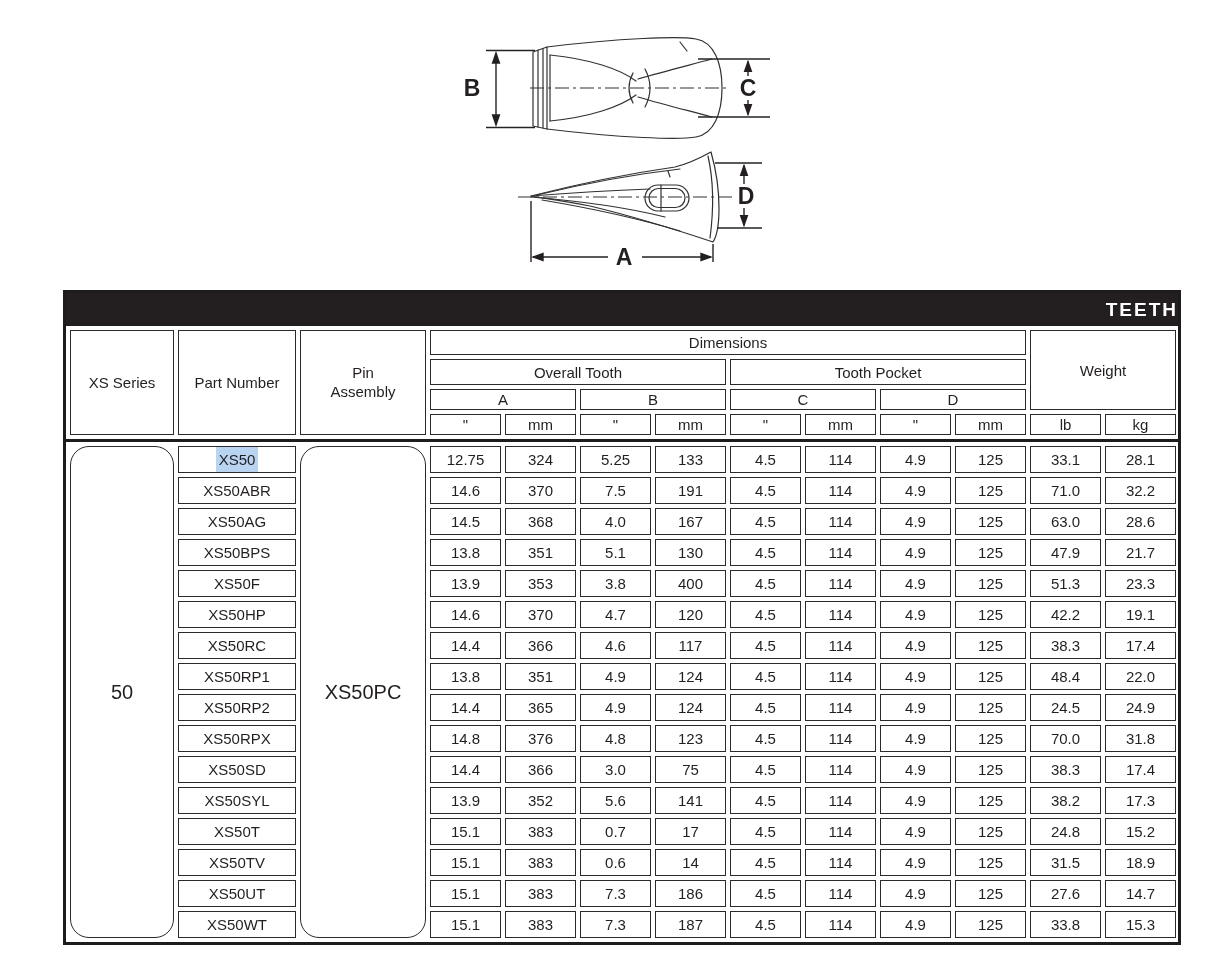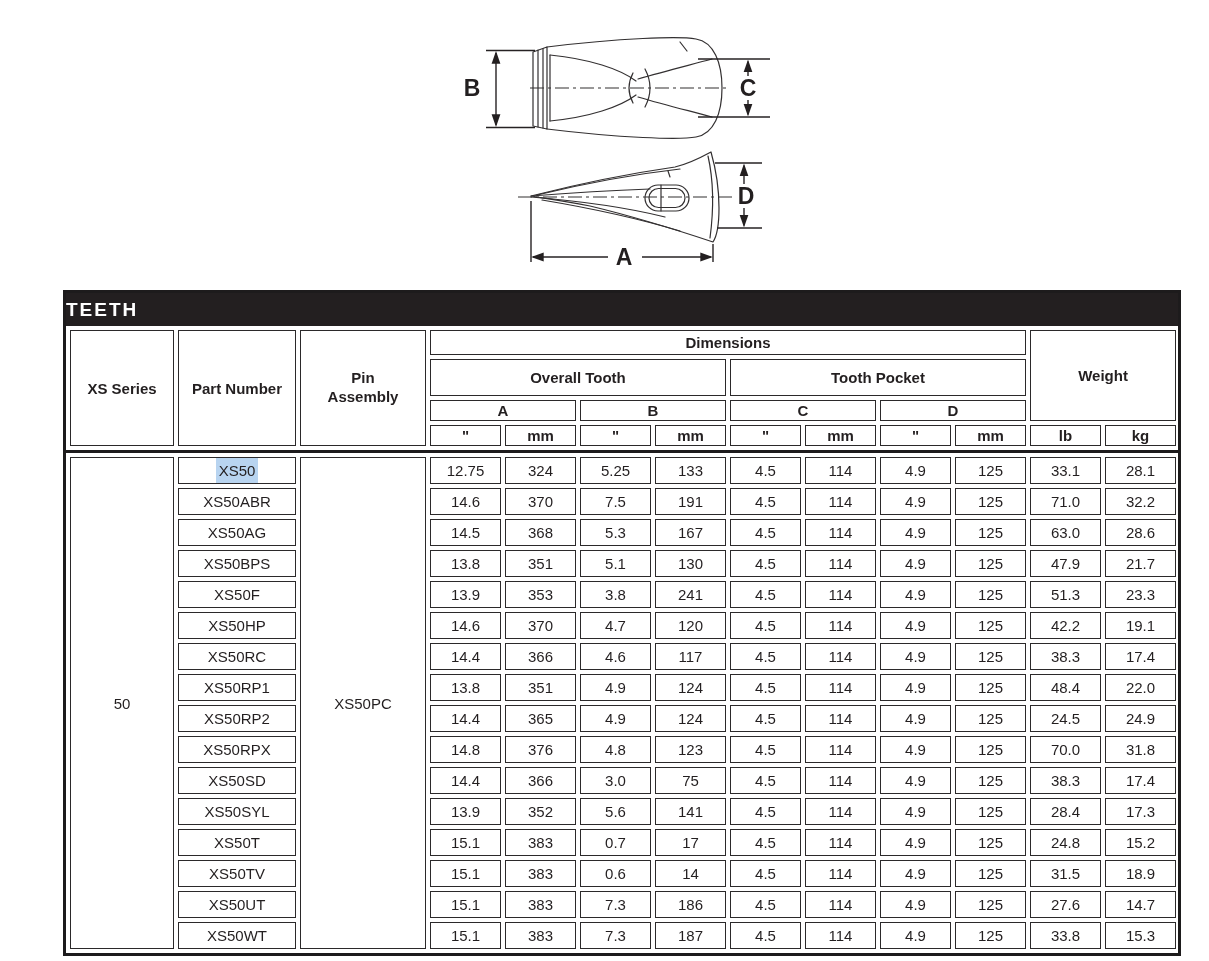--- a/index.html
+++ b/index.html
@@ -21,42 +21,42 @@
     font-size:23px; fill:#231f20; text-anchor:middle;
   }
   svg .mask { fill:#ffffff; stroke:none; }
 
   
   .table-outer {
     position:absolute; left:63px; top:290px; width:1118px;
     border:3px solid #1d1b1c; background:#fff;
   }
   .teeth-bar {
-    background:#231f20; color:#ffffff; text-align:left;
+    background:#231f20; color:#ffffff; text-align:right;
     font-weight:bold; font-size:19px; letter-spacing:2px;
     height:33px; line-height:33px;
   }
   table.tbl {
     width:100%; table-layout:fixed;
     border-collapse:separate; border-spacing:4px;
   }
   table.tbl td {
     border:1.5px solid #2b292a; background:#fff;
     text-align:center; vertical-align:middle;
     font-size:15px; padding:0 2px; overflow:hidden;
   }
-  .head td { font-weight:bold; }
+  .head td { font-weight:normal; }
   .head tr.r1 td { height:25px; }
-  .head tr.r2 td { height:37px; }
+  .head tr.r2 td { height:26px; }
   .head tr.r3 td { height:21px; }
   .head tr.r4 td { height:21px; }
   td.pre { white-space:pre-line; line-height:1.25; }
   .divider { height:3px; background:#1d1b1c; }
   .bodytbl td { height:23px; }
-  .bodytbl td.merged { font-size:15px; }
+  .bodytbl td.merged { font-size:20px;border-radius:19px; }
   span.part { display:inline-block; padding:4px 3px; }
   span.part.hl { background:#b8d4f0; }
 </style>
 </head>
 <body>
 
 <div class="page">
 
   <div class="diagram-area">
 
@@ -229,21 +229,21 @@
     <td>114</td>
     <td>4.9</td>
     <td>125</td>
     <td>71.0</td>
     <td>32.2</td>
   </tr>
           <tr>
     <td class="part-cell"><span class="part">XS50AG</span></td>
     <td>14.5</td>
     <td>368</td>
-    <td>5.3</td>
+    <td>4.0</td>
     <td>167</td>
     <td>4.5</td>
     <td>114</td>
     <td>4.9</td>
     <td>125</td>
     <td>63.0</td>
     <td>28.6</td>
   </tr>
           <tr>
     <td class="part-cell"><span class="part">XS50BPS</span></td>
@@ -256,21 +256,21 @@
     <td>4.9</td>
     <td>125</td>
     <td>47.9</td>
     <td>21.7</td>
   </tr>
           <tr>
     <td class="part-cell"><span class="part">XS50F</span></td>
     <td>13.9</td>
     <td>353</td>
     <td>3.8</td>
-    <td>241</td>
+    <td>400</td>
     <td>4.5</td>
     <td>114</td>
     <td>4.9</td>
     <td>125</td>
     <td>51.3</td>
     <td>23.3</td>
   </tr>
           <tr>
     <td class="part-cell"><span class="part">XS50HP</span></td>
     <td>14.6</td>
@@ -352,21 +352,21 @@
           <tr>
     <td class="part-cell"><span class="part">XS50SYL</span></td>
     <td>13.9</td>
     <td>352</td>
     <td>5.6</td>
     <td>141</td>
     <td>4.5</td>
     <td>114</td>
     <td>4.9</td>
     <td>125</td>
-    <td>28.4</td>
+    <td>38.2</td>
     <td>17.3</td>
   </tr>
           <tr>
     <td class="part-cell"><span class="part">XS50T</span></td>
     <td>15.1</td>
     <td>383</td>
     <td>0.7</td>
     <td>17</td>
     <td>4.5</td>
     <td>114</td>

